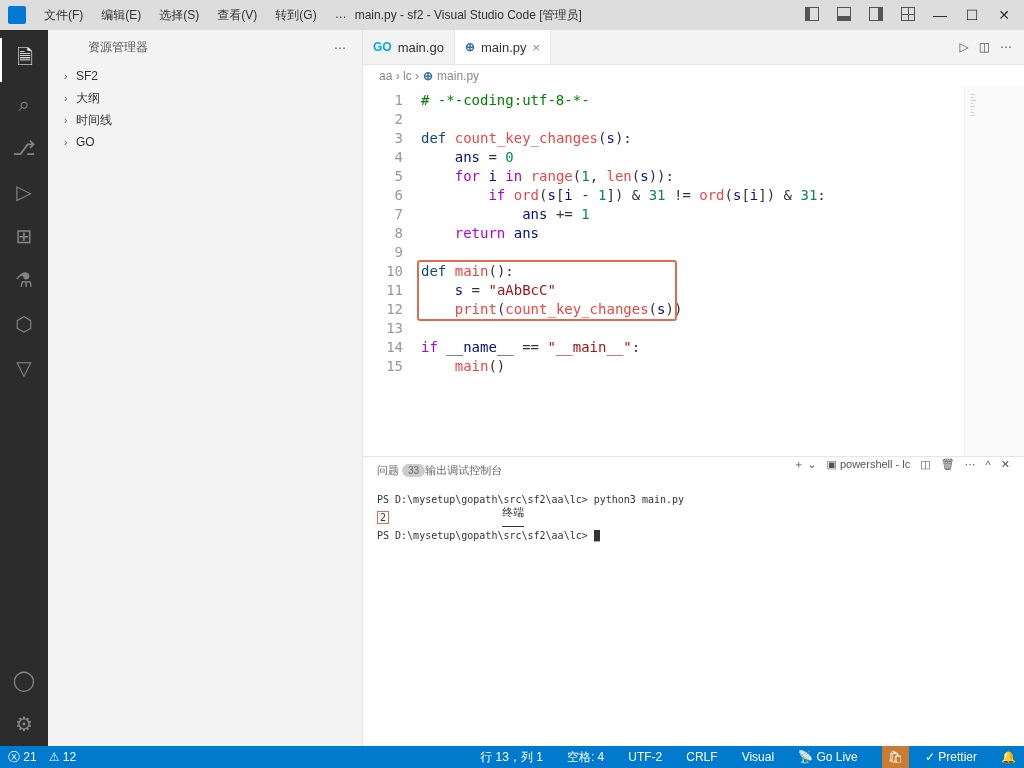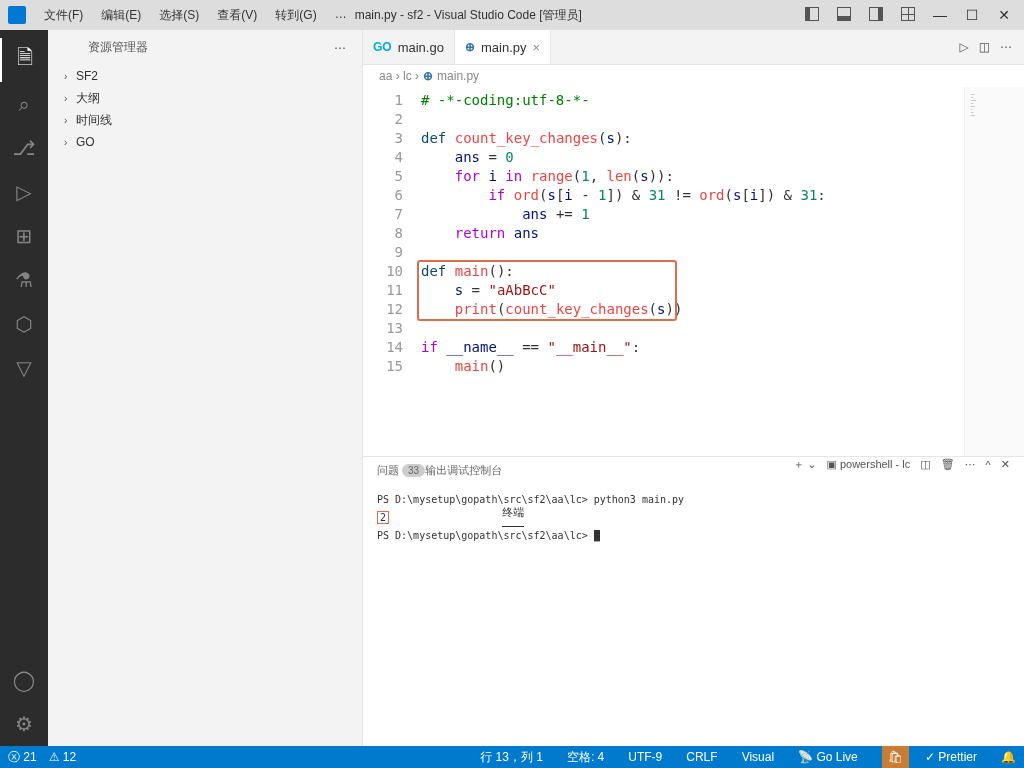--- a/index.html
+++ b/index.html
@@ -191,21 +191,21 @@
     </div>
   </div>
 </div>
 
 <div class="statusbar">
   <span>ⓧ <span>21</span></span>
   <span>⚠ <span>12</span></span>
   <div class="sb-r">
     <span>行 13，列 1</span>
     <span>空格: 4</span>
-    <span>UTF-9</span>
+    <span>UTF-2</span>
     <span>CRLF</span>
     <span>Visual</span>
     <span>📡 <span>Go Live</span></span>
     <span class="orange">🛍</span>
     <span>✓ <span>Prettier</span></span>
     <span>🔔</span>
   </div>
 </div>
 
 </body></html>

